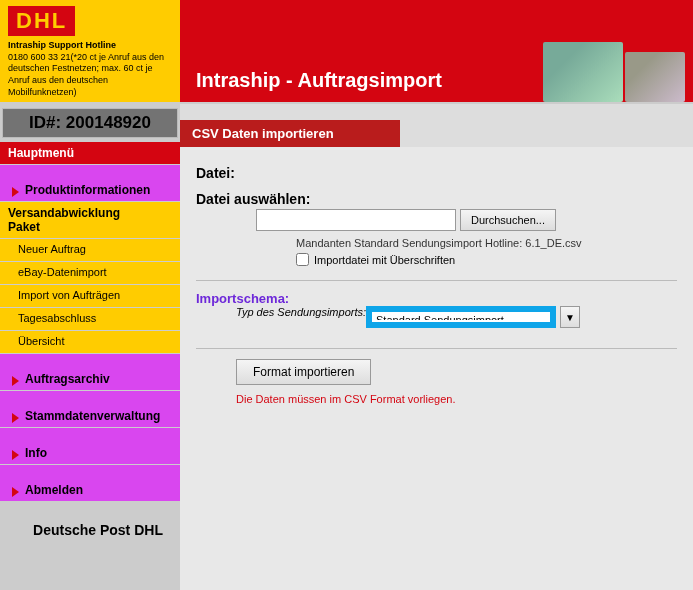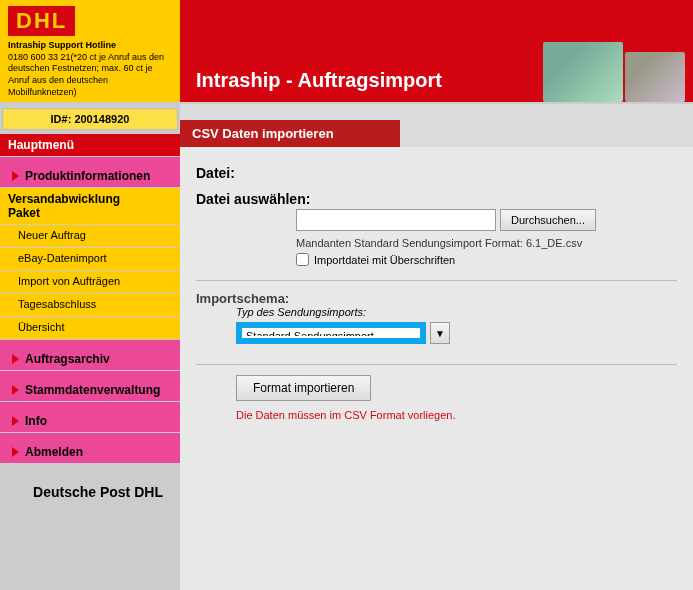--- a/index.html
+++ b/index.html
@@ -100,46 +100,46 @@
       background: #ccc;
     }
     
     .sidebar {
       width: 180px;
       min-width: 180px;
       background: #ccc;
       padding: 0;
     }
     .sidebar-id {
-      background: #fde047;
+      background: #737373;
       border: 1px solid #bbb;
       text-align: center;
       padding: 4px 2px;
-      font-size: 11px;
+      font-size: 17px;
       font-weight: bold;
       color: #000;
       margin: 4px 2px;
     }
     .sidebar-section-header {
       background: #D40511;
       color: #fff;
       font-weight: bold;
       font-size: 12px;
       padding: 4px 8px;
       margin: 0 0 1px 0;
     }
     .sidebar-item {
       display: flex;
-      align-items: center;
-      padding: 12px 8px 4px 12px;
+      align-items: flex-end;
+      padding: 18px 8px 4px 12px;
       cursor: pointer;
       font-size: 12px;
       color: #000;
       font-weight: bold;
-      background: #ec4899;
+      background: #d946ef;
       margin-bottom: 1px;
       min-height: 24px;
     }
     .sidebar-item .arrow {
       display: inline-block;
       width: 0;
       height: 0;
       border-top: 5px solid transparent;
       border-bottom: 5px solid transparent;
       border-left: 7px solid #D40511;
@@ -211,21 +211,21 @@
       font-size: 14px;
       font-weight: bold;
       color: #000;
       margin-bottom: 2px;
       display: block;
     }
     .file-input-row {
       display: flex;
       align-items: center;
       gap: 4px;
-      margin-left: 100px;
+      margin-left: 60px;
       margin-bottom: 6px;
     }
     .file-text-input {
       width: 200px;
       height: 22px;
       border: 1px solid #999;
       background: #fff;
       font-size: 11px;
       padding: 2px 4px;
     }
@@ -258,27 +258,27 @@
       color: #000;
     }
     .section-divider {
       height: 1px;
       background: #bbb;
       margin: 10px 0;
     }
     .import-schema-label {
       font-size: 13px;
       font-weight: bold;
-      color: #404040;
+      color: #6d28d9;
       margin-bottom: 12px;
       margin-top: 4px;
     }
     .schema-row {
       display: flex;
-      flex-direction: column;
+      flex-direction: row;
       margin-left: 40px;
       margin-bottom: 10px;
     }
     .schema-type-label {
       font-size: 11px;
       color: #000;
       margin-bottom: 4px;
       font-style: italic;
     }
     .select-row {
@@ -417,21 +417,21 @@
       <div class="content-body">
 
         <div class="field-label-big">Datei:</div>
 
         <div class="form-group">
           <span class="form-label">Datei auswählen:</span>
           <div class="file-input-row">
             <input type="text" class="file-text-input" value="" style="">
             <button class="browse-button">Durchsuchen...</button>
           </div>
-          <div class="hint-text">Mandanten Standard Sendungsimport Format: 6.1_DE.csv</div>
+          <div class="hint-text">Mandanten Standard Sendungsimport Hotline: 6.1_DE.csv</div>
           <div class="checkbox-row">
             <input type="checkbox" style="">
             <span class="checkbox-label">Importdatei mit Überschriften</span>
           </div>
         </div>
 
         <div class="section-divider"></div>
 
         <div class="form-group">
           <span class="import-schema-label">Importschema:</span>

